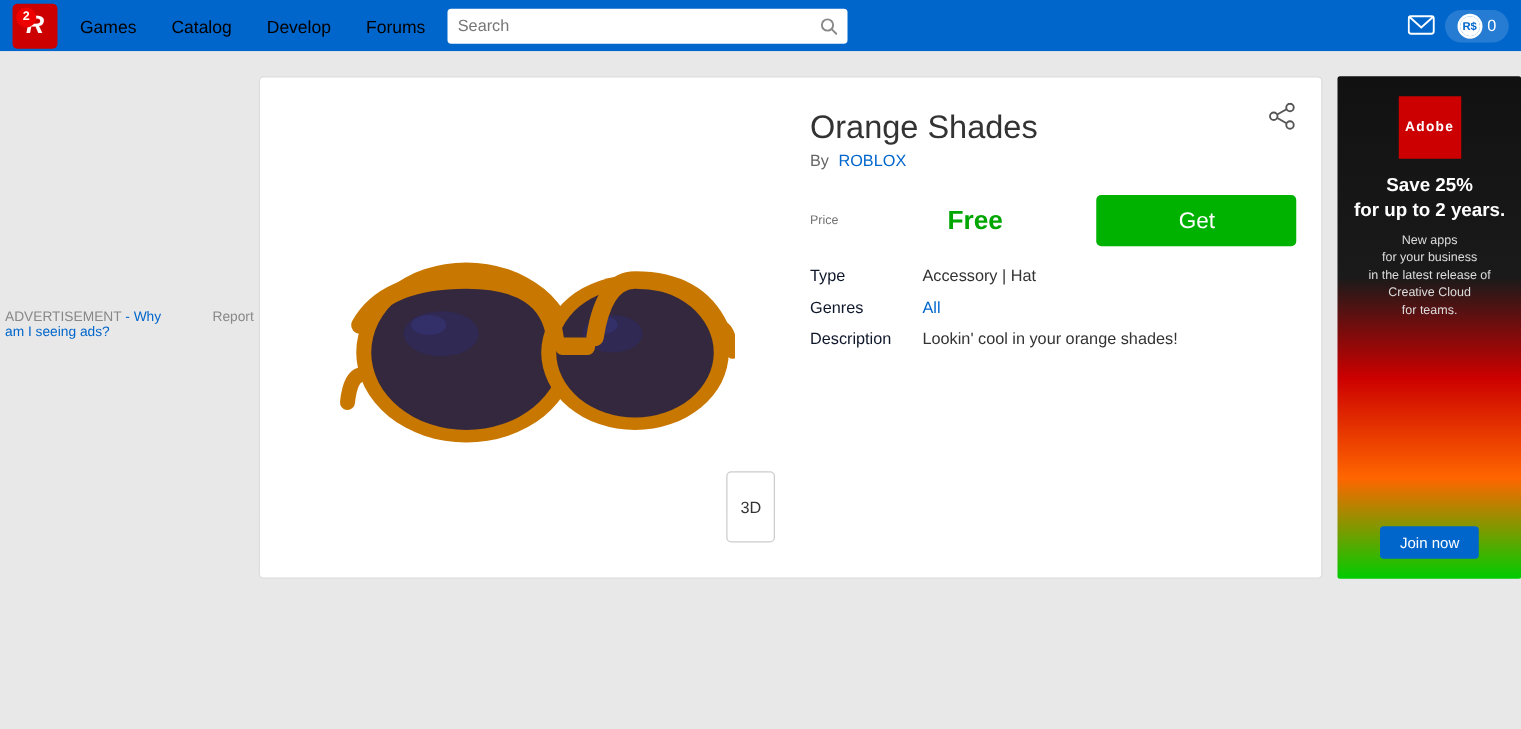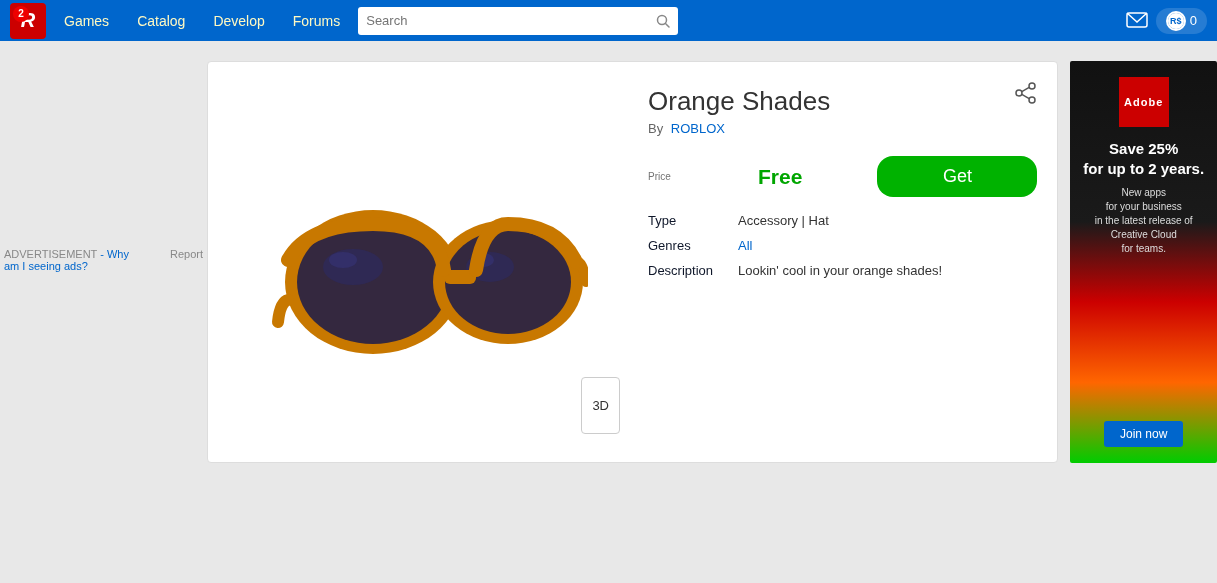--- a/index.html
+++ b/index.html
@@ -40,21 +40,21 @@
       font-size: 20px;
       font-weight: bold;
       font-style: italic;
     }
     .nav-links {
       display: flex;
       align-items: center;
       gap: 0;
     }
     .nav-link {
-      color: #fef9c3;
+      color: #000000;
       text-decoration: none;
       padding: 0 14px;
       font-size: 14px;
       height: 41px;
       display: flex;
       align-items: center;
       cursor: pointer;
     }
     .search-wrap {
       display: flex;
@@ -231,21 +231,21 @@
     .price-value {
       font-size: 21px;
       color: #00a600;
       font-weight: bold;
       flex: 1;
     }
     .get-btn {
       background: #00b200;
       color: #fff;
       border: none;
-      border-radius: 16px;
+      border-radius: 4px;
       padding: 10px 40px;
       font-size: 18px;
       cursor: pointer;
       min-width: 160px;
     }
 
     .detail-row {
       display: flex;
       margin-bottom: 10px;
       font-size: 13px;

